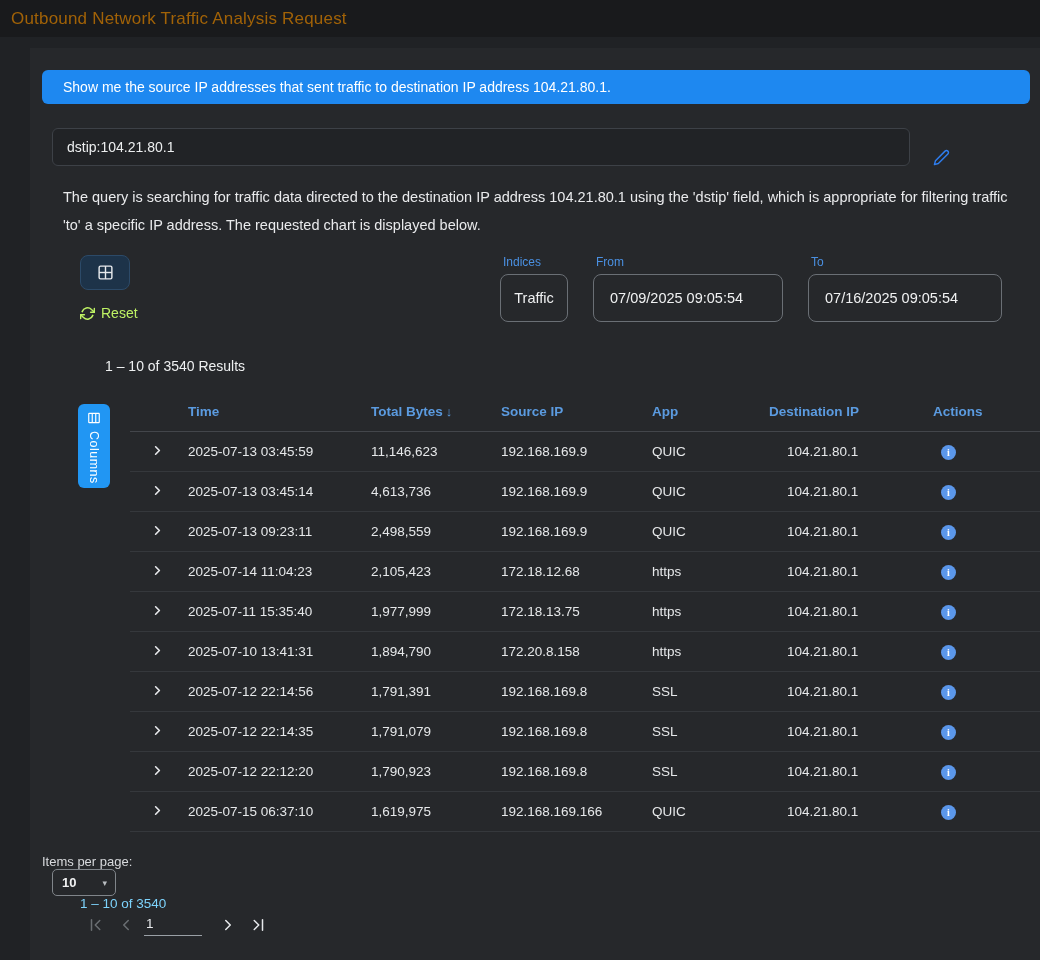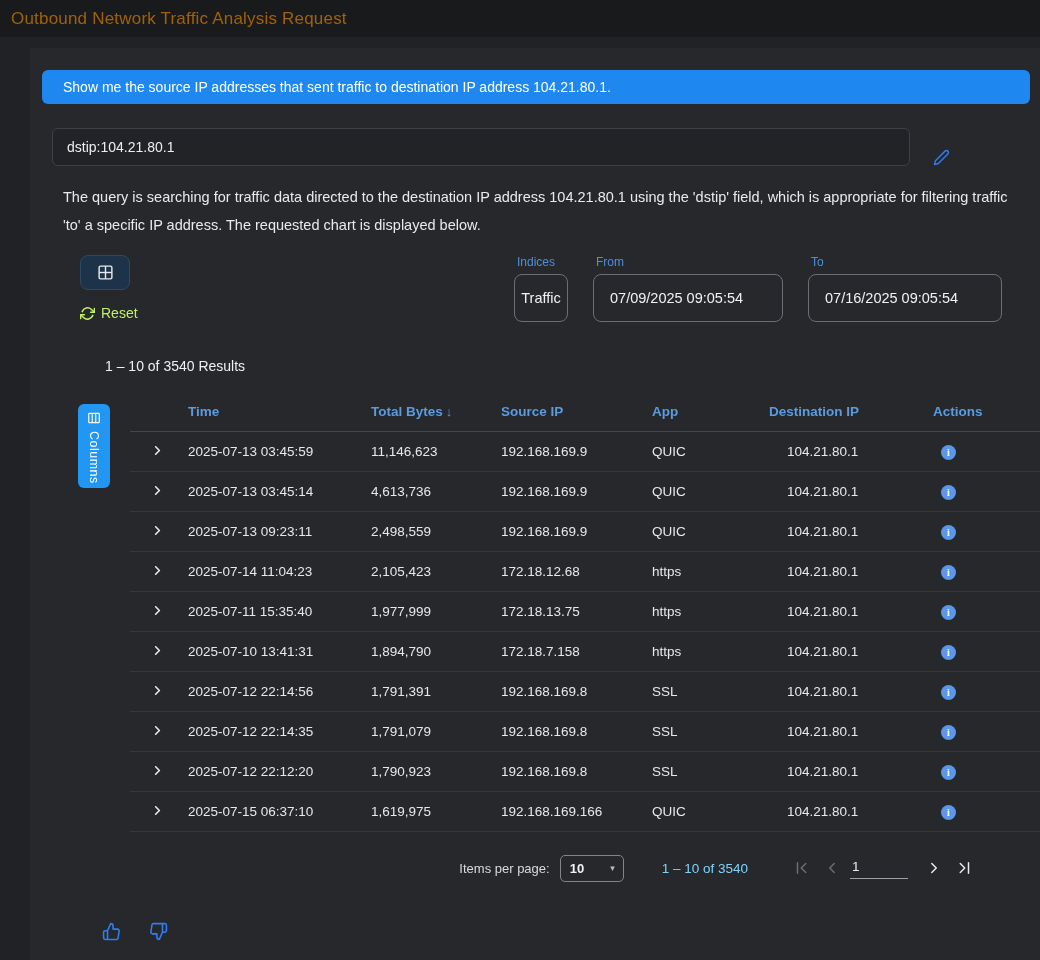--- a/index.html
+++ b/index.html
@@ -53,21 +53,21 @@
     color:#bef264; font-size:14px; cursor:pointer;
   }
   .right-controls { margin-left:auto; margin-right:28px; display:flex; gap:25px; }
   .field { display:flex; flex-direction:column; }
   .field .flabel { font-size:12px; color:#4a90e2; margin:0 0 5px 3px; }
   .fbox {
     border:1px solid #6a6f75; border-radius:8px; height:48px;
     display:flex; align-items:center; padding:0 16px;
     font-size:14.5px; color:#f0f1f2; cursor:pointer; background:transparent;
   }
-  .fbox.indices { width:54px; justify-content:center; padding:4px; }
+  .fbox.indices { width:68px; justify-content:center; padding:4px; }
   .fbox.from { width:190px; }
   .fbox.to { width:194px; }
   
   .results-summary { margin:36px 0 0 63px; font-size:14px; color:#eef0f1; }
   
   .table-region { position:relative; margin:30px 0 0 88px; }
   .columns-btn {
     position:absolute; left:-52px; top:0px; width:32px; height:84px;
     background:#2196f3; border-radius:6px; color:#fff; cursor:pointer;
     display:flex; flex-direction:column; align-items:center; padding-top:7px; gap:6px;
@@ -96,22 +96,22 @@
   .sort-arrow { color:#5b9be0; font-size:13px; margin-left:3px; }
   .expander { color:#e8eaed; cursor:pointer; display:inline-flex; padding-left:20px; }
   .info-icon {
     width:15px; height:15px; border-radius:50%; background:#5b97ea;
     color:#fff; font-size:10px; font-weight:bold; font-family:"Liberation Serif",serif;
     display:inline-flex; align-items:center; justify-content:center;
     margin-left:8px; cursor:pointer;
   }
   
   .pagination {
-    display:flex; align-items:center; justify-content:flex-end;
-    margin:22px 52px 0 0; font-size:13px; color:#dadce0;
+    display:flex; justify-content:flex-end;
+    margin:22px 52px 0 0; font-size:13px; color:#dadce0;flex-direction:column;
   }
   .ipp-label { color:#d8dadd; }
   .ipp-select {
     margin-left:10px; width:64px; height:27px; border:1.5px solid #80858a;
     border-radius:5px; display:flex; align-items:center; justify-content:space-between;
     padding:0 8px 0 9px; cursor:pointer; color:#f0f1f2; font-weight:bold;
   }
   .caret { font-size:9px; color:#b9bdc1; }
   .range-label { margin-left:38px; color:#7dd3fc; font-size:13.5px; }
   .nav-group { display:flex; align-items:center; margin-left:40px; gap:2px; }
@@ -329,21 +329,21 @@
   <tr>
     <td>
       <span class="expander">
         <svg width="15" height="15" viewBox="0 0 24 24" fill="none" stroke="currentColor" stroke-width="2.6" stroke-linecap="round" stroke-linejoin="round">
                   <polyline points="9 6 15 12 9 18"></polyline>
                 </svg>
       </span>
     </td>
     <td>2025-07-10 13:41:31</td>
     <td>1,894,790</td>
-    <td>172.18.7.158</td>
+    <td>172.20.8.158</td>
     <td>https</td>
     <td class="cell-dst"><span>104.21.80.1</span></td>
     <td>
       <span class="info-icon">i</span>
     </td>
   </tr>
 
   <tr>
     <td>
       <span class="expander">

